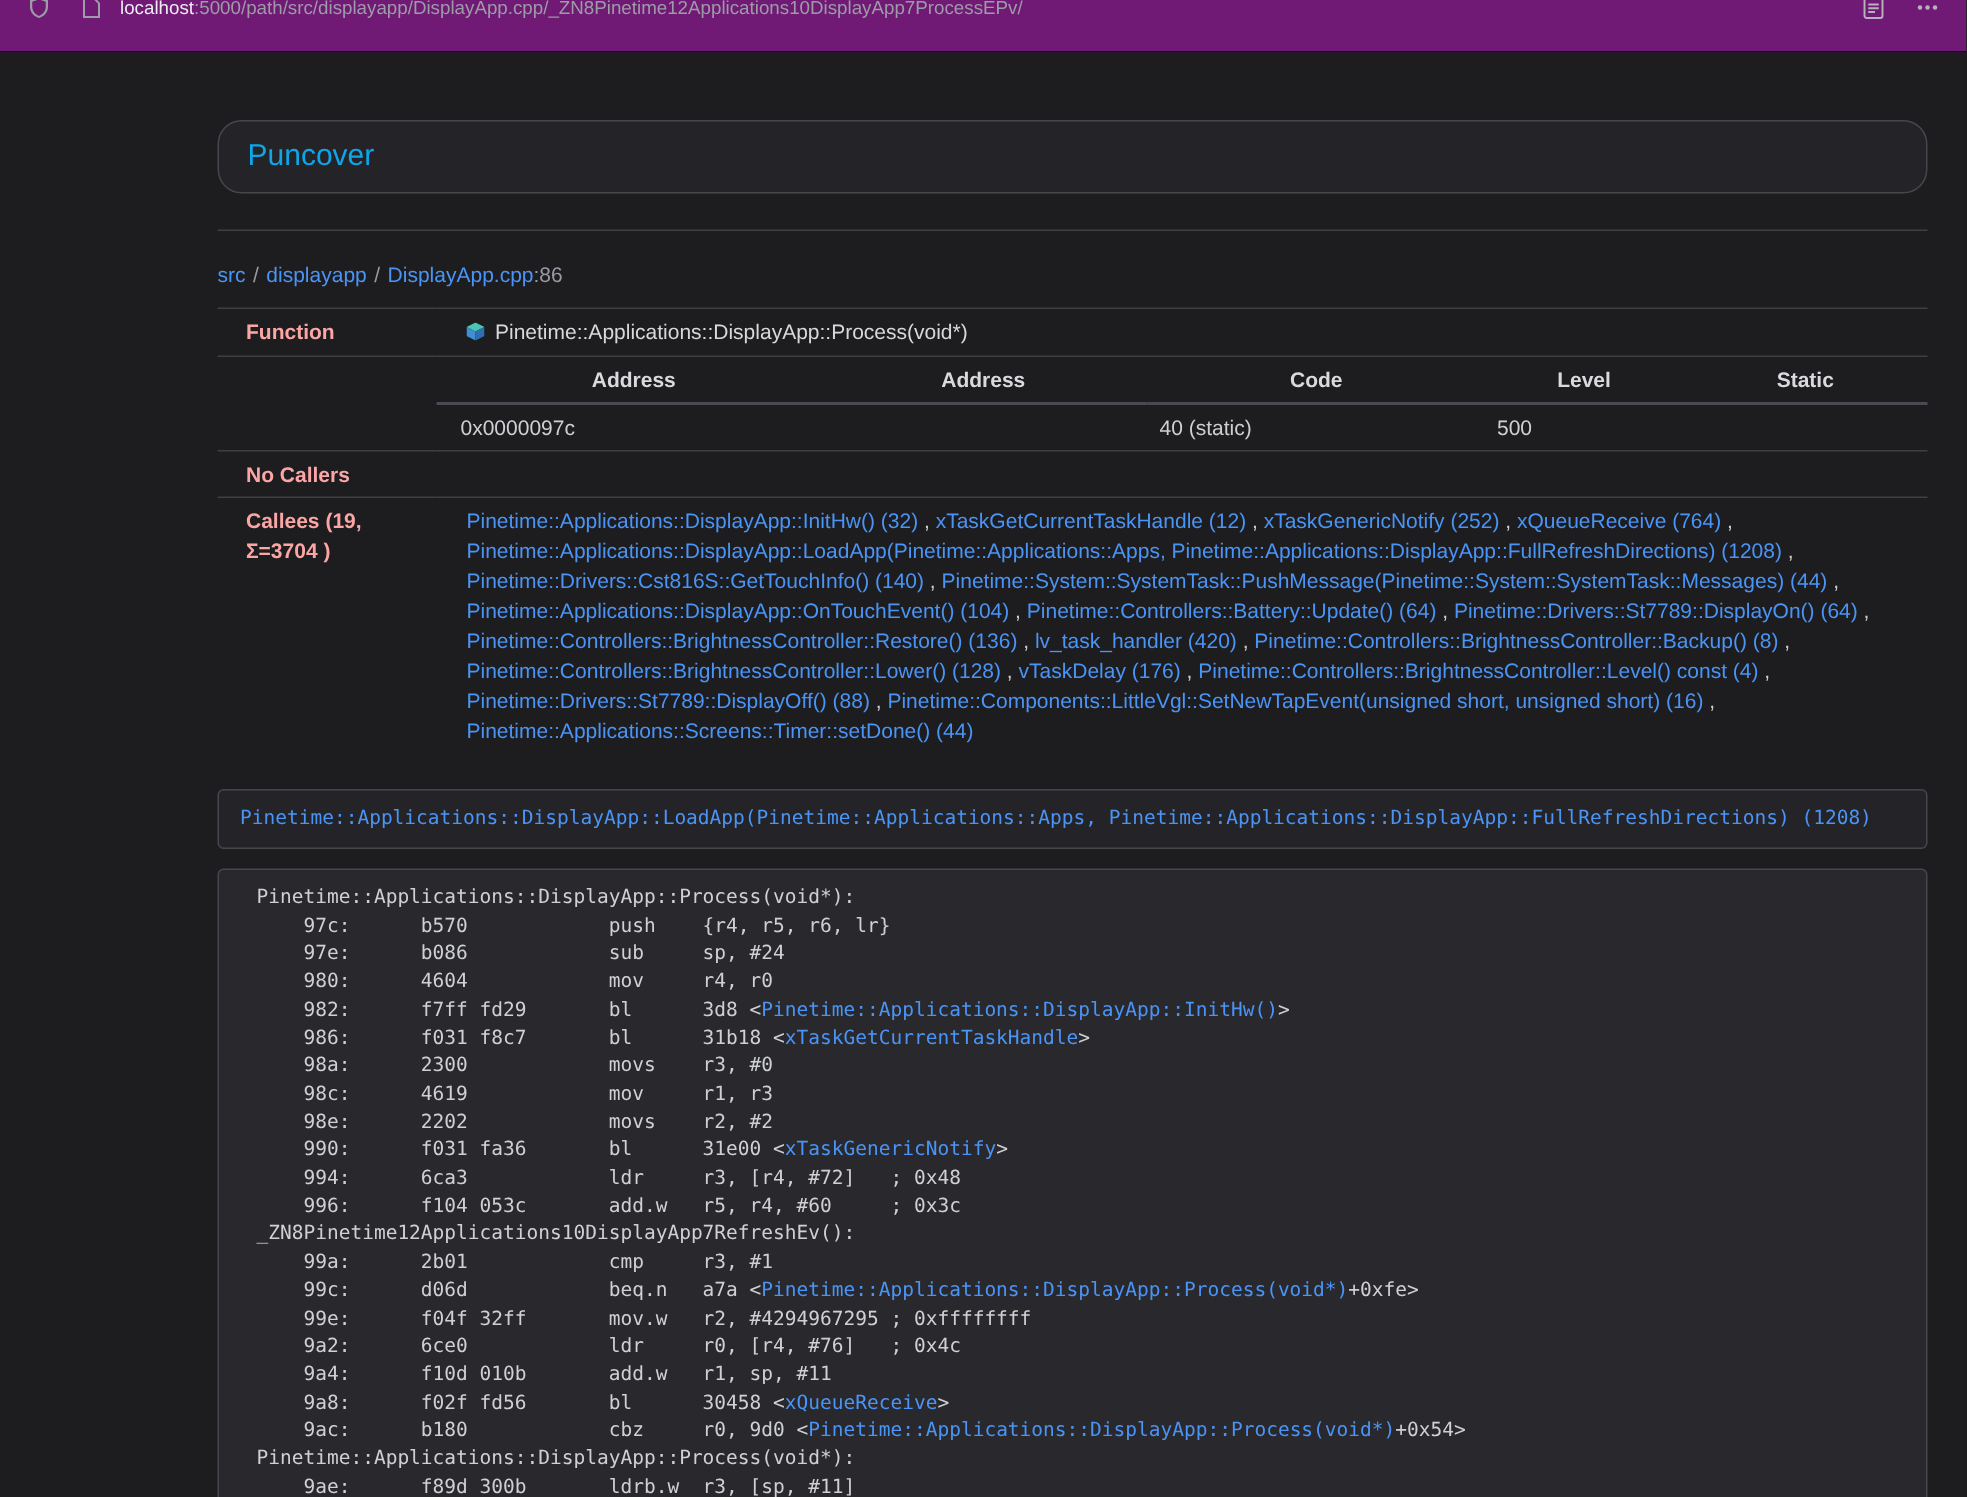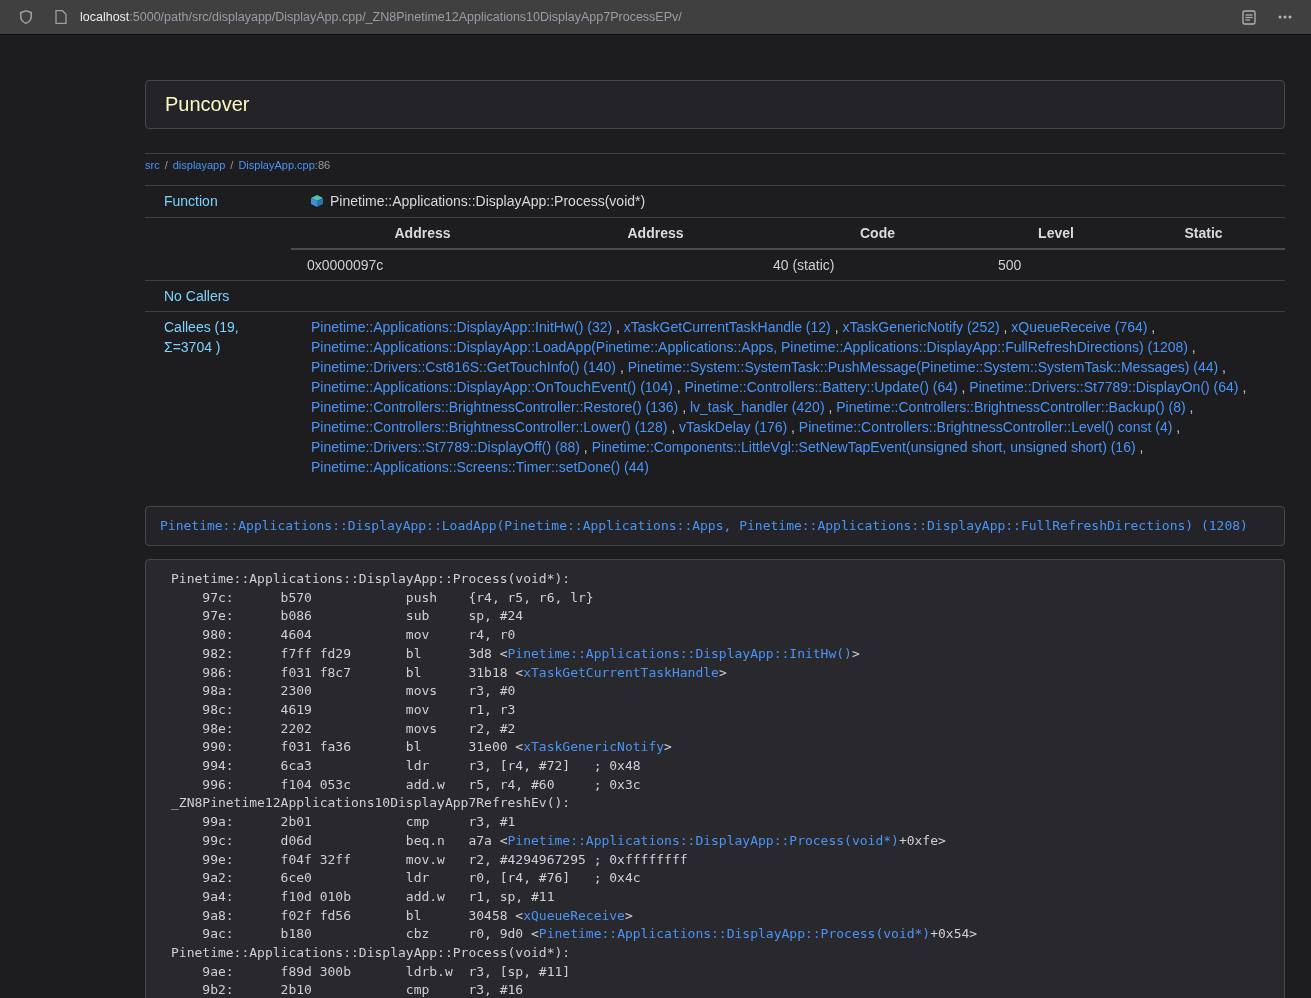--- a/index.html
+++ b/index.html
@@ -1,45 +1,45 @@
 <!DOCTYPE html>
 <html><head>
 <meta charset="utf-8">
 <style>
   *{box-sizing:border-box;margin:0;padding:0}
   html,body{width:1311px;height:998px;overflow:hidden;background:#1d1d20;
     font-family:"Liberation Sans",sans-serif;color:#cfcfd3}
   a{color:#4a94f6;text-decoration:none}
 
   
-  .toolbar{height:35px;background:#404040;border-bottom:1px solid #0d0d12;
-    display:flex;align-items:flex-end;padding:4px 12px}
+  .toolbar{height:35px;background:#701a75;border-bottom:1px solid #0d0d12;
+    display:flex;align-items:flex-end;padding:16px 12px}
   .icon-btn{display:flex;align-items:center;justify-content:center;
     width:28px;height:26px;border-radius:4px;flex:0 0 auto;cursor:pointer}
   .urlbar{display:flex;align-items:center;flex:1;margin-left:10px;min-width:0}
   .url-text{margin-left:8px;font-size:12.5px;white-space:nowrap;overflow:hidden}
   .url-host{color:#ececf1}
   .url-path{color:#9c9ca7}
   .toolbar-right{display:flex;align-items:center;gap:8px;margin-left:8px}
 
   
   .content{margin-left:145px;width:1140px}
-  .heading-panel{margin-top:45px;border:1px solid #46464d;border-radius:4px;
-    background:#242428;padding:12px 19px;font-size:20px;color:#fef9c3}
+  .heading-panel{margin-top:45px;border:1px solid #46464d;border-radius:16px;
+    background:#242428;padding:12px 19px;font-size:20px;color:#0ea5e9}
   hr{border:none;border-top:1px solid #3e3e45;margin-top:24px}
-  .breadcrumb{margin-top:5px;font-size:11px;color:#9a9aa4}
+  .breadcrumb{margin-top:21px;font-size:14px;color:#9a9aa4}
   .breadcrumb .sep{margin:0 5px;color:#9a9aa4}
   .breadcrumb .suffix{color:#9a9aa4}
 
   
   table{border-collapse:collapse;width:100%;font-size:14px}
   .outer{margin-top:14px}
   .outer > tbody > tr > td{border-top:1px solid #3e3e45;vertical-align:top;
     padding:5px 8px;line-height:20px}
-  .outer > tbody > tr > td.row-label{width:146px;font-weight:normal;color:#7dd3fc;
+  .outer > tbody > tr > td.row-label{width:146px;font-weight:bold;color:#fca5a5;
     padding-left:19px}
   .outer > tbody > tr > td.cell-right{padding-left:20px}
   .outer > tbody > tr > td.cell-table{padding:0}
   .inner{width:100%}
   .inner th{font-weight:bold;color:#dadade;text-align:center;
     border-bottom:2px solid #4a4a52;padding:5px 8px;line-height:20px}
   .inner td{padding:5px 8px;line-height:20px;color:#cfcfd3}
   .inner th:first-child,.inner td:first-child{padding-left:16px}
   .col-address{width:255px}.col-remarks{width:219px}.col-stack{width:225px}
   .col-code{width:132px}

